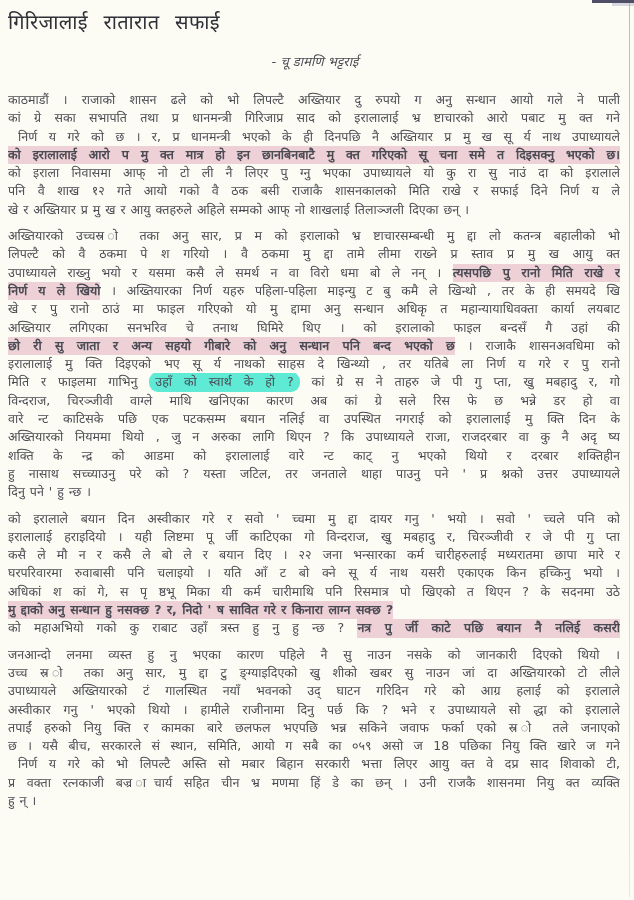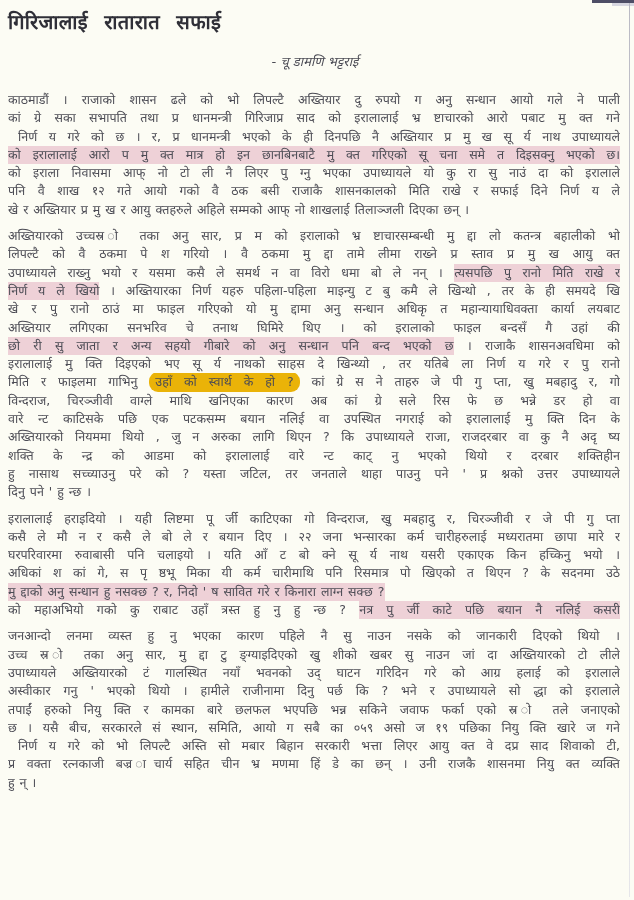--- a/index.html
+++ b/index.html
@@ -40,21 +40,21 @@
   .edge-light {
     position: absolute;
     top: 3px;
     right: 0;
     width: 22px;
     height: 3px;
     background: #d7d7e0;
   }
   h1.title {
     font-size: 20px;
-    font-weight: bold;
+    font-weight: normal;
     color: #2f2f37;
     margin: 2px 0 0 0;
     word-spacing: 9px;
     letter-spacing: 0.3px;
   }
   .byline {
     font-style: italic;
     font-size: 13px;
     margin-top: 17px;
     color: #4b4b54;
@@ -78,23 +78,24 @@
   }
   .line.last {
     text-align-last: left;
   }
   .line.indent {
     padding-left: 10px;
   }
   .seg-hl {
     background: #eed1d7;
     padding: 2px 0 3px 0;
+    font-weight: bold;
   }
   .seg-pill {
-    background: #eab308;
+    background: #5eead4;
     border-radius: 9px;
     padding: 2px 6px 3px 6px;
   }
 </style>
 </head>
 <body>
 
 <div class="page">
   <div class="edge-dark"></div>
   <div class="edge-light"></div>
@@ -124,32 +125,33 @@
         <div class="line"><span>इरालालाई मु क्ति दिइएको भए सू र्य नाथको साहस दे खिन्थ्यो , तर यतिबे ला निर्ण य गरे र पु रानो</span></div>
         <div class="line"><span>मिति र फाइलमा गाभिनु </span><span class="seg-pill">उहाँ को स्वार्थ के हो ?</span><span> कां ग्रे स ने ताहरु जे पी गु प्ता, खु मबहादु र, गो</span></div>
         <div class="line"><span>विन्दराज, चिरञ्जीवी वाग्ले माथि खनिएका कारण अब कां ग्रे सले रिस फे छ भन्ने डर हो वा</span></div>
         <div class="line"><span>वारे न्ट काटिसके पछि एक पटकसम्म बयान नलिई वा उपस्थित नगराई को इरालालाई मु क्ति दिन के</span></div>
         <div class="line"><span>अख्तियारको नियममा थियो , जु न अरुका लागि थिएन ? कि उपाध्यायले राजा, राजदरबार वा कु नै अदृ ष्य</span></div>
         <div class="line"><span>शक्ति के न्द्र को आडमा को इरालालाई वारे न्ट काट् नु भएको थियो र दरबार शक्तिहीन</span></div>
         <div class="line"><span>हु नासाथ सच्च्याउनु परे को ? यस्ता जटिल, तर जनताले थाहा पाउनु पने ' प्र श्नको उत्तर उपाध्यायले</span></div>
         <div class="line last"><span>दिनु पने ' हु न्छ ।</span></div>
       </div>
       <div class="para">
+        <div class="line"><span>को इरालाले बयान दिन अस्वीकार गरे र सवो ' च्चमा मु द्दा दायर गनु ' भयो । सवो ' च्चले पनि को</span></div>
         <div class="line"><span>इरालालाई हराइदियो । यही लिष्टमा पू र्जी काटिएका गो विन्दराज, खु मबहादु र, चिरञ्जीवी र जे पी गु प्ता</span></div>
         <div class="line"><span>कसै ले मौ न र कसै ले बो ले र बयान दिए । २२ जना भन्सारका कर्म चारीहरुलाई मध्यरातमा छापा मारे र</span></div>
         <div class="line"><span>घरपरिवारमा रुवाबासी पनि चलाइयो । यति आँ ट बो क्ने सू र्य नाथ यसरी एकाएक किन हच्किनु भयो ।</span></div>
         <div class="line"><span>अधिकां श कां गे, स पृ ष्ठभू मिका यी कर्म चारीमाथि पनि रिसमात्र पो खिएको त थिएन ? के सदनमा उठे</span></div>
         <div class="line last"><span class="seg-hl">मु द्दाको अनु सन्धान हु नसक्छ ? र, निदो ' ष सावित गरे र किनारा लाग्न सक्छ ?</span></div>
         <div class="line"><span>को महाअभियो गको कु राबाट उहाँ त्रस्त हु नु हु न्छ ? </span><span class="seg-hl">नत्र पु र्जी काटे पछि बयान नै नलिई कसरी</span></div>
       </div>
       <div class="para">
         <div class="line"><span>जनआन्दो लनमा व्यस्त हु नु भएका कारण पहिले नै सु नाउन नसके को जानकारी दिएको थियो ।</span></div>
         <div class="line"><span>उच्च स्र ो तका अनु सार, मु द्दा टु ङ्ग्याइदिएको खु शीको खबर सु नाउन जां दा अख्तियारको टो लीले</span></div>
         <div class="line"><span>उपाध्यायले अख्तियारको टं गालस्थित नयाँ भवनको उद् घाटन गरिदिन गरे को आग्र हलाई को इरालाले</span></div>
         <div class="line"><span>अस्वीकार गनु ' भएको थियो । हामीले राजीनामा दिनु पर्छ कि ? भने र उपाध्यायले सो द्धा को इरालाले</span></div>
         <div class="line"><span>तपाईं हरुको नियु क्ति र कामका बारे छलफल भएपछि भन्न सकिने जवाफ फर्का एको स्र ो तले जनाएको</span></div>
-        <div class="line"><span>छ । यसै बीच, सरकारले सं स्थान, समिति, आयो ग सबै का ०५९ असो ज १९ पछिका नियु क्ति खारे ज गने</span></div>
+        <div class="line"><span>छ । यसै बीच, सरकारले सं स्थान, समिति, आयो ग सबै का ०५९ असो ज 18 पछिका नियु क्ति खारे ज गने</span></div>
         <div class="line indent"><span>निर्ण य गरे को भो लिपल्टै अस्ति सो मबार बिहान सरकारी भत्ता लिएर आयु क्त वे दप्र साद शिवाको टी,</span></div>
         <div class="line"><span>प्र वक्ता रत्नकाजी बज्र ाचार्य सहित चीन भ्र मणमा हिं डे का छन् । उनी राजकै शासनमा नियु क्त व्यक्ति</span></div>
         <div class="line last"><span>हु न् ।</span></div>
       </div>
     </div>
 </div>
 
 </body></html>

